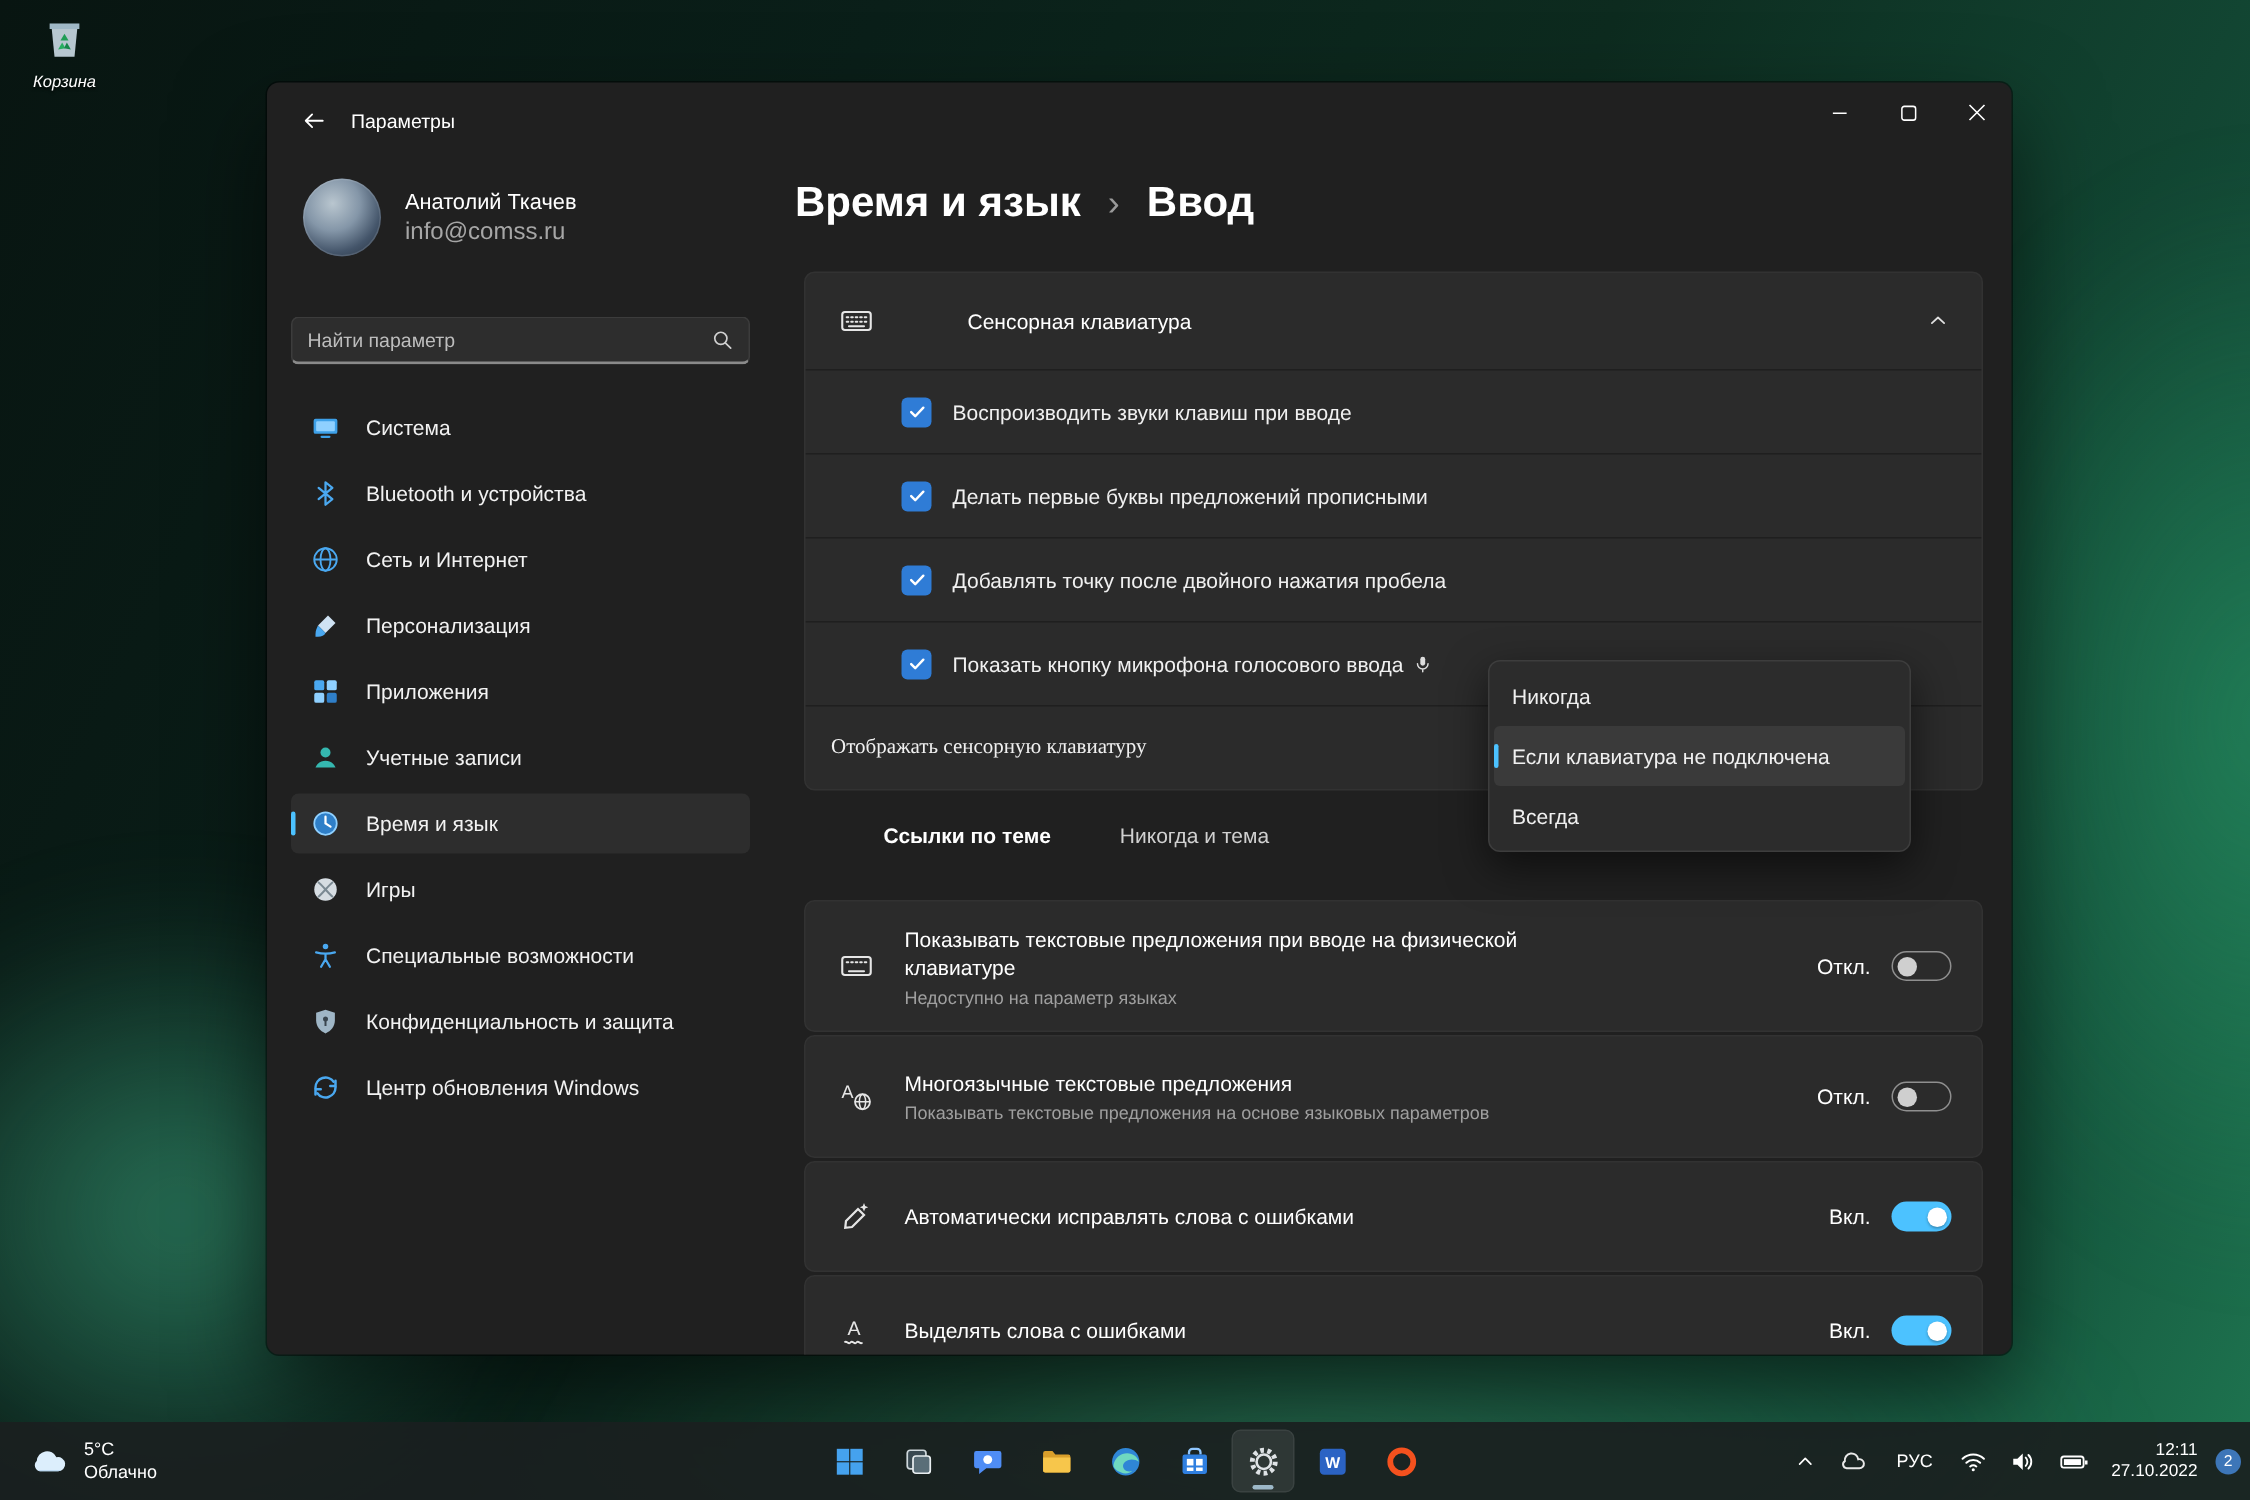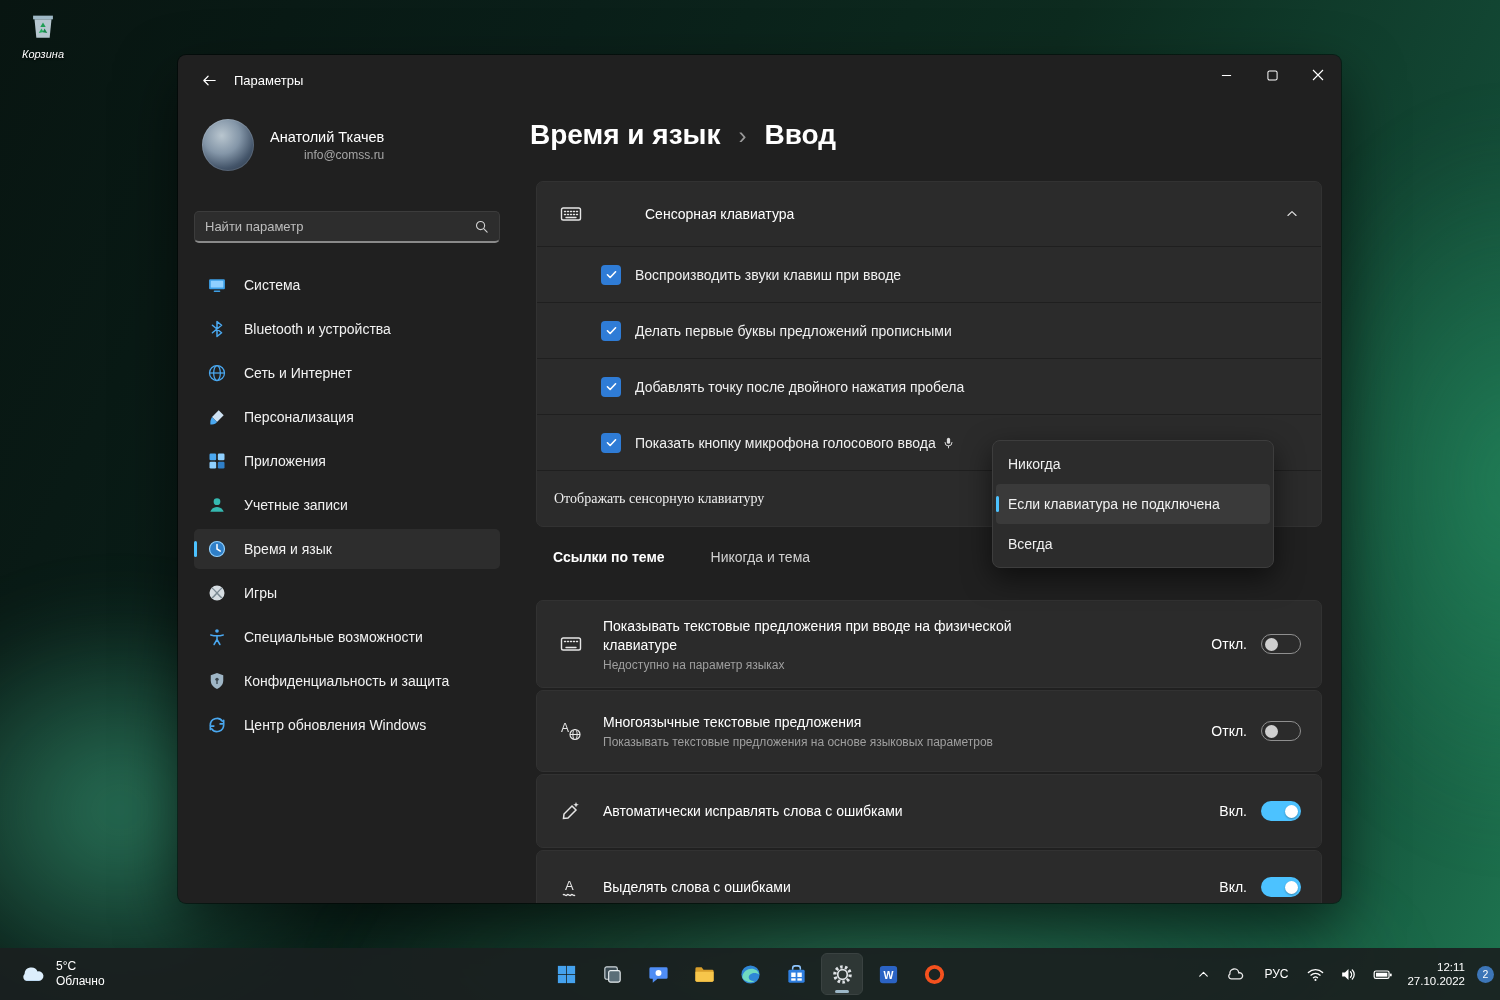--- a/index.html
+++ b/index.html
@@ -31,21 +31,21 @@
   .win-title { position:absolute; left:56px; top:18px; font-size:13px; color:#fff; }
   .win-controls { position:absolute; right:0; top:0; display:flex; }
   .win-btn { width:46px; height:40px; display:flex; align-items:center; justify-content:center; cursor:pointer; }
 
   
   .user { position:absolute; left:24px; top:64px; display:flex; align-items:center; gap:16px; cursor:pointer; }
   .avatar { width:52px; height:52px; border-radius:50%;
     background:radial-gradient(circle at 38% 32%, #b9c6cf 0%, #8496a8 38%, #44556a 68%, #232d3a 100%);
     box-shadow:inset 0 0 0 1px rgba(255,255,255,.12); }
   .user-name { font-size:14.5px; color:#fff; }
-  .user-email { font-size:12px; color:#a6a6a6; margin-top:3px;text-align:right; }
+  .user-email { font-size:16px; color:#a6a6a6; margin-top:3px; }
 
   .search { position:absolute; left:16px; top:156px; width:306px; height:32px;
     background:#2d2d2d; border:1px solid #3c3c3c; border-bottom:2px solid #8a8a8a;
     border-radius:5px; display:flex; align-items:center; padding:0 10px; }
   .search-input { flex:1; background:transparent; border:none; outline:none;
     color:#e8e8e8; font-size:13px; font-family:inherit; }
   .search-input::placeholder { color:#bdbdbd; }
 
   .nav { position:absolute; left:16px; top:210px; width:306px; display:flex; flex-direction:column; gap:4px; }
   .nav-item { position:relative; display:flex; align-items:center; gap:16px; height:40px;
@@ -67,21 +67,21 @@
   .group-title { flex:1; font-size:14px; color:#fff;margin-left:24px; }
   .chk-row { height:56px; border-top:1px solid #1f1f1f; display:flex; align-items:center;
     gap:14px; padding-left:64px; }
   .checkbox { width:20px; height:20px; border-radius:4px; background:#2f7cd6;
     display:flex; align-items:center; justify-content:center; cursor:pointer; flex:0 0 auto; }
   .chk-label { font-size:14px; color:#f0f0f0; display:flex; align-items:center; gap:6px; }
   .select-row { height:56px; border-top:1px solid #1f1f1f; display:flex; align-items:center; padding:0 20px 0 17px; }
   .select-label { font-size:14px; color:#f0f0f0;font-family:Liberation Serif, serif; }
 
   .links-row { position:absolute; left:375px; top:494px; display:flex; align-items:center; gap:46px; }
-  .links-label { font-size:14px; font-weight:700; color:#fff; }
+  .links-label { font-size:14px; font-weight:700; color:#fff;margin-left:36px; }
   .links-link { font-size:14px; color:#d0d0d0; cursor:pointer; text-decoration:none; }
 
   .cards { position:absolute; left:358px; top:545px; width:786px; display:flex; flex-direction:column; gap:2px; }
   .card { background:#2b2b2b; border:1px solid #323232; border-radius:7px;
     display:flex; align-items:center; padding:0 20px; }
   .card.h88 { min-height:88px; } .card.h82 { min-height:82px; }
   .card.h74 { min-height:74px; }
   .card-icon { width:28px; display:flex; justify-content:center; margin-right:18px; flex:0 0 auto; }
   .card-text { flex:1; padding-right:16px; }
   .card-title { font-size:14px; color:#fff; line-height:19px; max-width:480px; }

